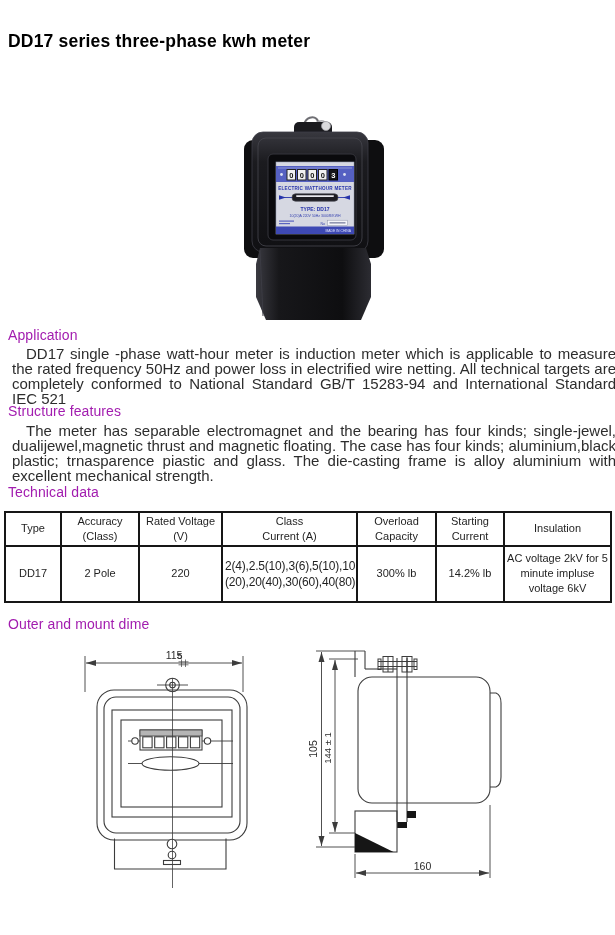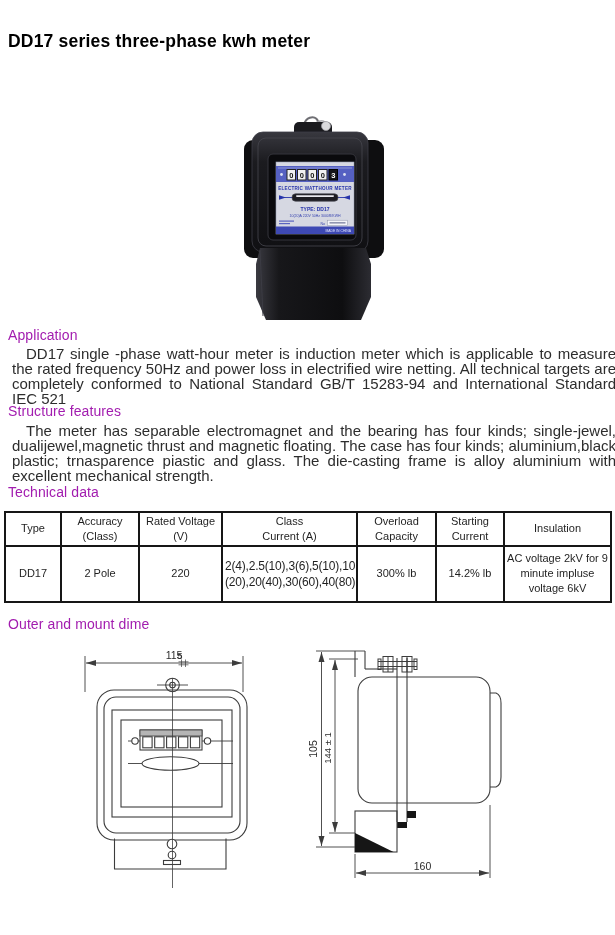--- a/index.html
+++ b/index.html
@@ -149,21 +149,21 @@
   </thead>
   <tbody>
     <tr>
       <td>DD17</td>
       <td>2 Pole</td>
       <td>220</td>
       <td class="cell-current">2(4),2.5(10),3(6),5(10),10
 (20),20(40),30(60),40(80)</td>
       <td>300% lb</td>
       <td>14.2% lb</td>
-      <td>AC voltage 2kV for 9
+      <td>AC voltage 2kV for 5
 minute impluse
 voltage 6kV</td>
     </tr>
   </tbody>
 </table>
 
 <div class="abs section-heading" style="top:616px;">Outer and mount dime</div>
 
 <svg class="abs" style="left:70px;top:640px;" width="215" height="252" viewBox="0 0 215 252" stroke="#3c3c3c" fill="none" stroke-width="1.1">
   <defs>

